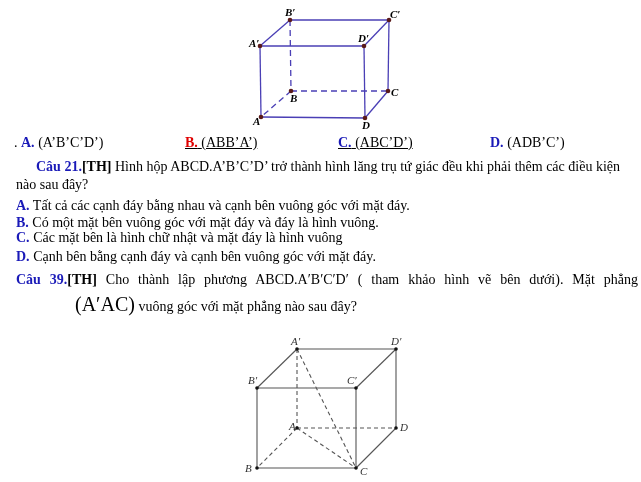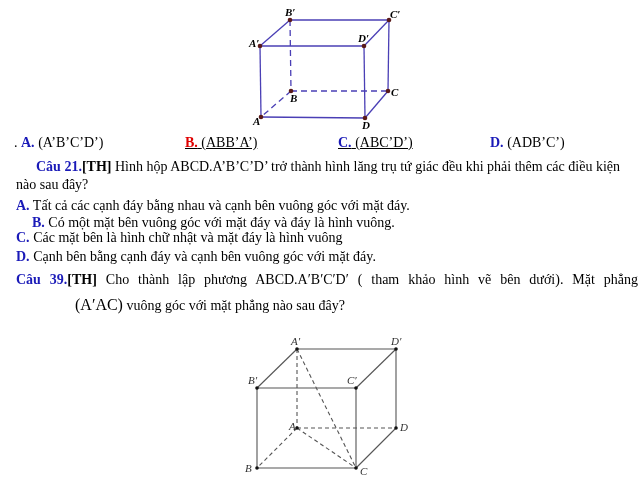--- a/index.html
+++ b/index.html
@@ -74,35 +74,35 @@
 
 <div class="abs line" style="left:3px;top:158px;margin-left:33px;">
   <span class="blue">Câu 21.</span><span class="bold">[TH]</span><span> Hình hộp ABCD.A’B’C’D’ trở thành hình lăng trụ tứ giác đều khi phải thêm các điều kiện</span>
 </div>
 <div class="abs line" style="left:16px;top:176px;">
   <span>nào sau đây?</span>
 </div>
 <div class="abs line" style="left:16px;top:197px;">
   <span class="blue">A.</span><span> Tất cả các cạnh đáy bằng nhau và cạnh bên vuông góc với mặt đáy.</span>
 </div>
-<div class="abs line" style="left:32px;top:214px;font-family:Liberation Serif, serif;">
+<div class="abs line" style="left:16px;top:214px;font-family:Liberation Serif, serif;">
   <span class="blue">B.</span><span> Có một mặt bên vuông góc với mặt đáy và đáy là hình vuông.</span>
 </div>
 <div class="abs line" style="left:16px;top:229px;text-align:right;">
   <span class="blue">C.</span><span> Các mặt bên là hình chữ nhật và mặt đáy là hình vuông</span>
 </div>
 <div class="abs line" style="left:16px;top:248px;">
   <span class="blue">D.</span><span> Cạnh bên bằng cạnh đáy và cạnh bên vuông góc với mặt đáy.</span>
 </div>
 
 <div class="abs line" style="left:16px;top:271px;width:622px;text-align:justify;text-align-last:justify;word-spacing:2px;">
   <span class="blue">Câu 39.</span><span class="bold">[TH]</span><span> Cho thành lập phương </span><span class="ital">ABCD.A′B′C′D′</span><span> ( tham khảo hình vẽ bên dưới). Mặt phẳng</span>
 </div>
 <div class="abs line" style="left:75px;top:296px;">
-  <span class="ital" style="font-size:16px;">(A′AC)</span><span> vuông góc với mặt phẳng nào sau đây?</span>
+  <span class="ital" style="font-size:20px;">(A′AC)</span><span> vuông góc với mặt phẳng nào sau đây?</span>
 </div>
 
 <svg width="641" height="482" viewBox="0 0 641 482" style="pointer-events:none;">
   <g stroke="#555555" stroke-width="1.1" fill="none">
 
     <line x1="297" y1="349" x2="396" y2="349"></line>
     <line x1="257" y1="388" x2="297" y2="349"></line>
     <line x1="356" y1="388" x2="396" y2="349"></line>
     <line x1="257" y1="388" x2="356" y2="388"></line>
     <line x1="257" y1="388" x2="257" y2="468"></line>

